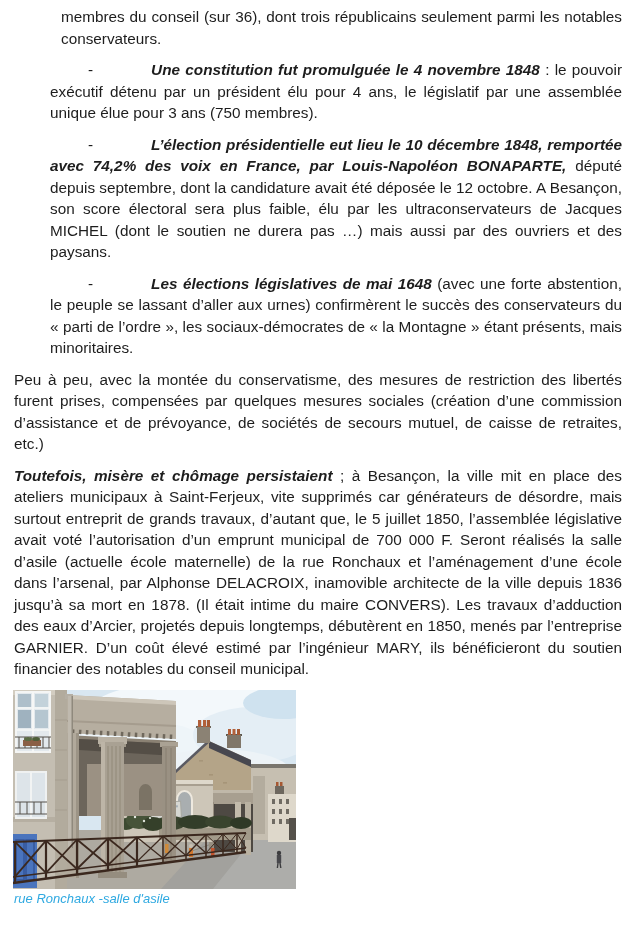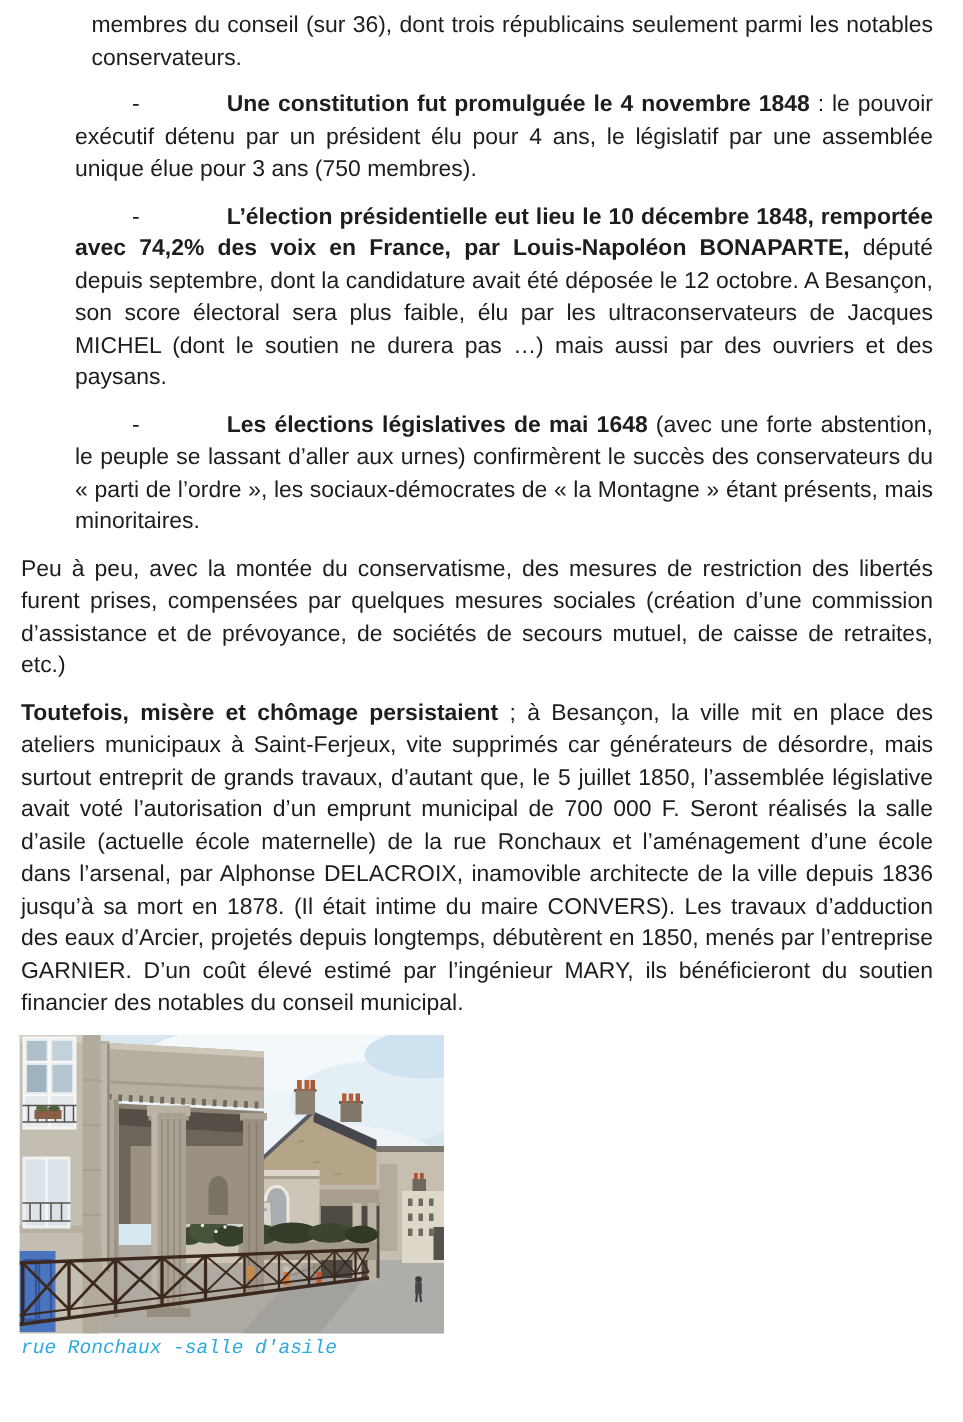--- a/index.html
+++ b/index.html
@@ -10,31 +10,30 @@
   }
   .page{padding:6px 20px 0 14px;}
   .para{
     margin:0 0 10px 0;
     font-size:15.3px;line-height:21.5px;
     text-align:justify;
     color:#1d1d1d;
   }
   .para.continuation{margin-left:47px;}
   .para.bullet{margin-left:36px;}
-  .para .b{font-weight:bold;}
+  .para .b{font-weight:bold;font-style:italic;}
   .t1{display:inline-block;width:38px;}
   .t2{display:inline-block;width:58px;}
   figure{margin:0;padding:0;}
   .photo{width:283px;height:199px;margin-left:-1px;line-height:0;}
   .photo svg{display:block;}
   figcaption{
     margin-top:2px;margin-left:0;
     font-size:13px;font-style:italic;
     color:#2fa9e1;
-    font-family:Liberation Mono, monospace;
   }
 </style>
 </head>
 <body style="background: rgb(255, 255, 255); color: rgb(29, 29, 29);">
 
 <main class="page">
 
   <div>
       <p class="para continuation"><span>membres du conseil (sur 36), dont trois républicains seulement parmi les notables conservateurs.</span></p>
       <p class="para bullet"><span class="t1"></span><span>-</span><span class="t2"></span><span class="b">Une constitution fut promulguée le 4 novembre 1848</span><span>&nbsp;: le pouvoir exécutif détenu par un président élu pour 4 ans, le législatif par une assemblée unique élue pour 3 ans (750 membres).</span></p>

